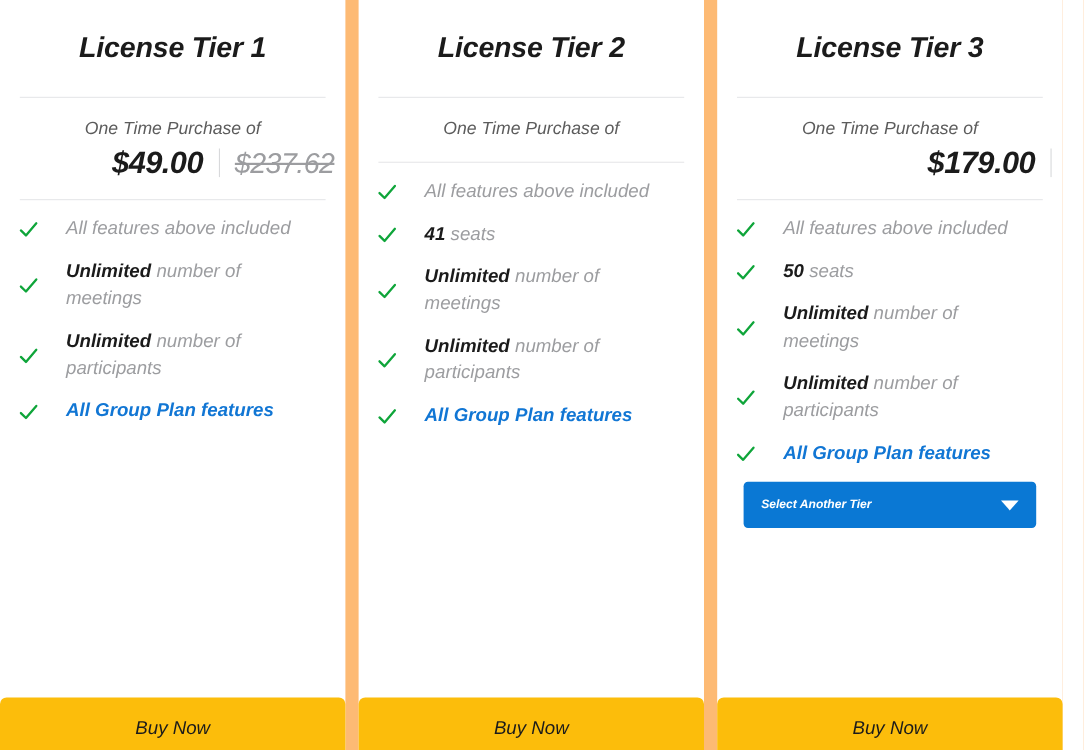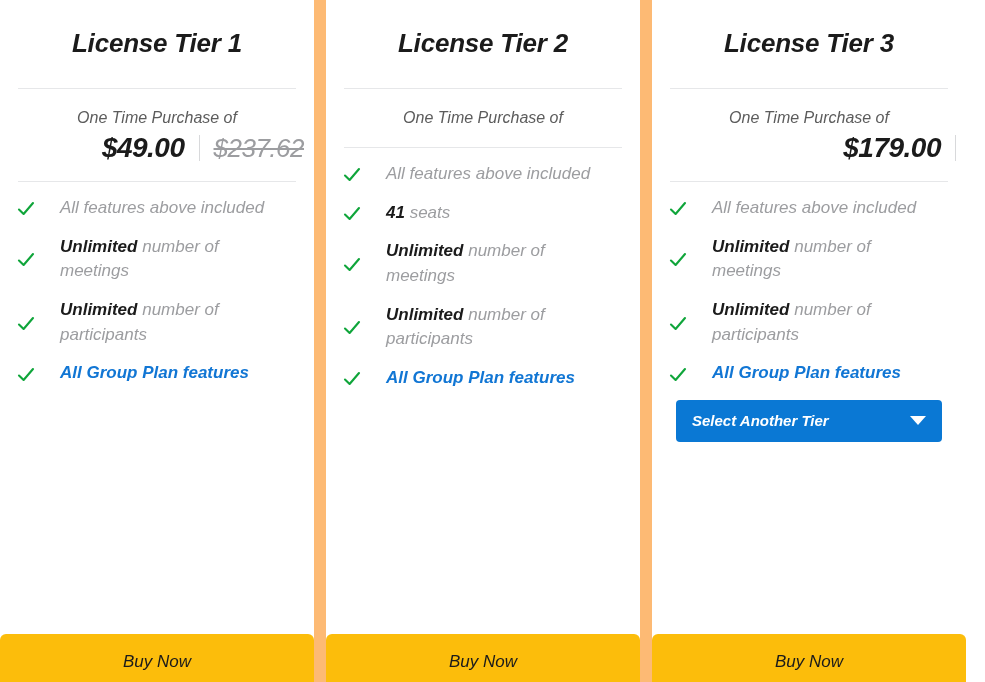--- a/index.html
+++ b/index.html
@@ -132,21 +132,21 @@
     cursor: pointer;
   }
 
   
   .tier-select {
     margin: 6px 12px 0 12px;
     height: 42px;
     border-radius: 4px;
     background: #0a78d4;
     color: #ffffff;
-    font-size: 15px;
+    font-size: 11px;
     font-weight: bold;
     display: flex;
     align-items: center;
     justify-content: space-between;
     padding: 0 16px;
     box-sizing: border-box;
     cursor: pointer;
     user-select: none;
   }
 
@@ -282,20 +282,26 @@
         <div class="feature-item">
           <svg class="check-icon" viewBox="0 0 20 20">
             <path d="M3 10.5 L7.6 15 L17 4" fill="none" stroke="#0fa53a" stroke-width="2.1" stroke-linecap="round" stroke-linejoin="round"></path>
           </svg>
           <div class="feature-text">All features above included</div>
         </div>
         <div class="feature-item">
           <svg class="check-icon" viewBox="0 0 20 20">
             <path d="M3 10.5 L7.6 15 L17 4" fill="none" stroke="#0fa53a" stroke-width="2.1" stroke-linecap="round" stroke-linejoin="round"></path>
           </svg>
+          <div class="feature-text"><b>50</b> seats</div>
+        </div>
+        <div class="feature-item">
+          <svg class="check-icon" viewBox="0 0 20 20">
+            <path d="M3 10.5 L7.6 15 L17 4" fill="none" stroke="#0fa53a" stroke-width="2.1" stroke-linecap="round" stroke-linejoin="round"></path>
+          </svg>
           <div class="feature-text"><b>Unlimited</b> number of meetings</div>
         </div>
         <div class="feature-item">
           <svg class="check-icon" viewBox="0 0 20 20">
             <path d="M3 10.5 L7.6 15 L17 4" fill="none" stroke="#0fa53a" stroke-width="2.1" stroke-linecap="round" stroke-linejoin="round"></path>
           </svg>
           <div class="feature-text"><b>Unlimited</b> number of participants</div>
         </div>
         <div class="feature-item">
           <svg class="check-icon" viewBox="0 0 20 20">

